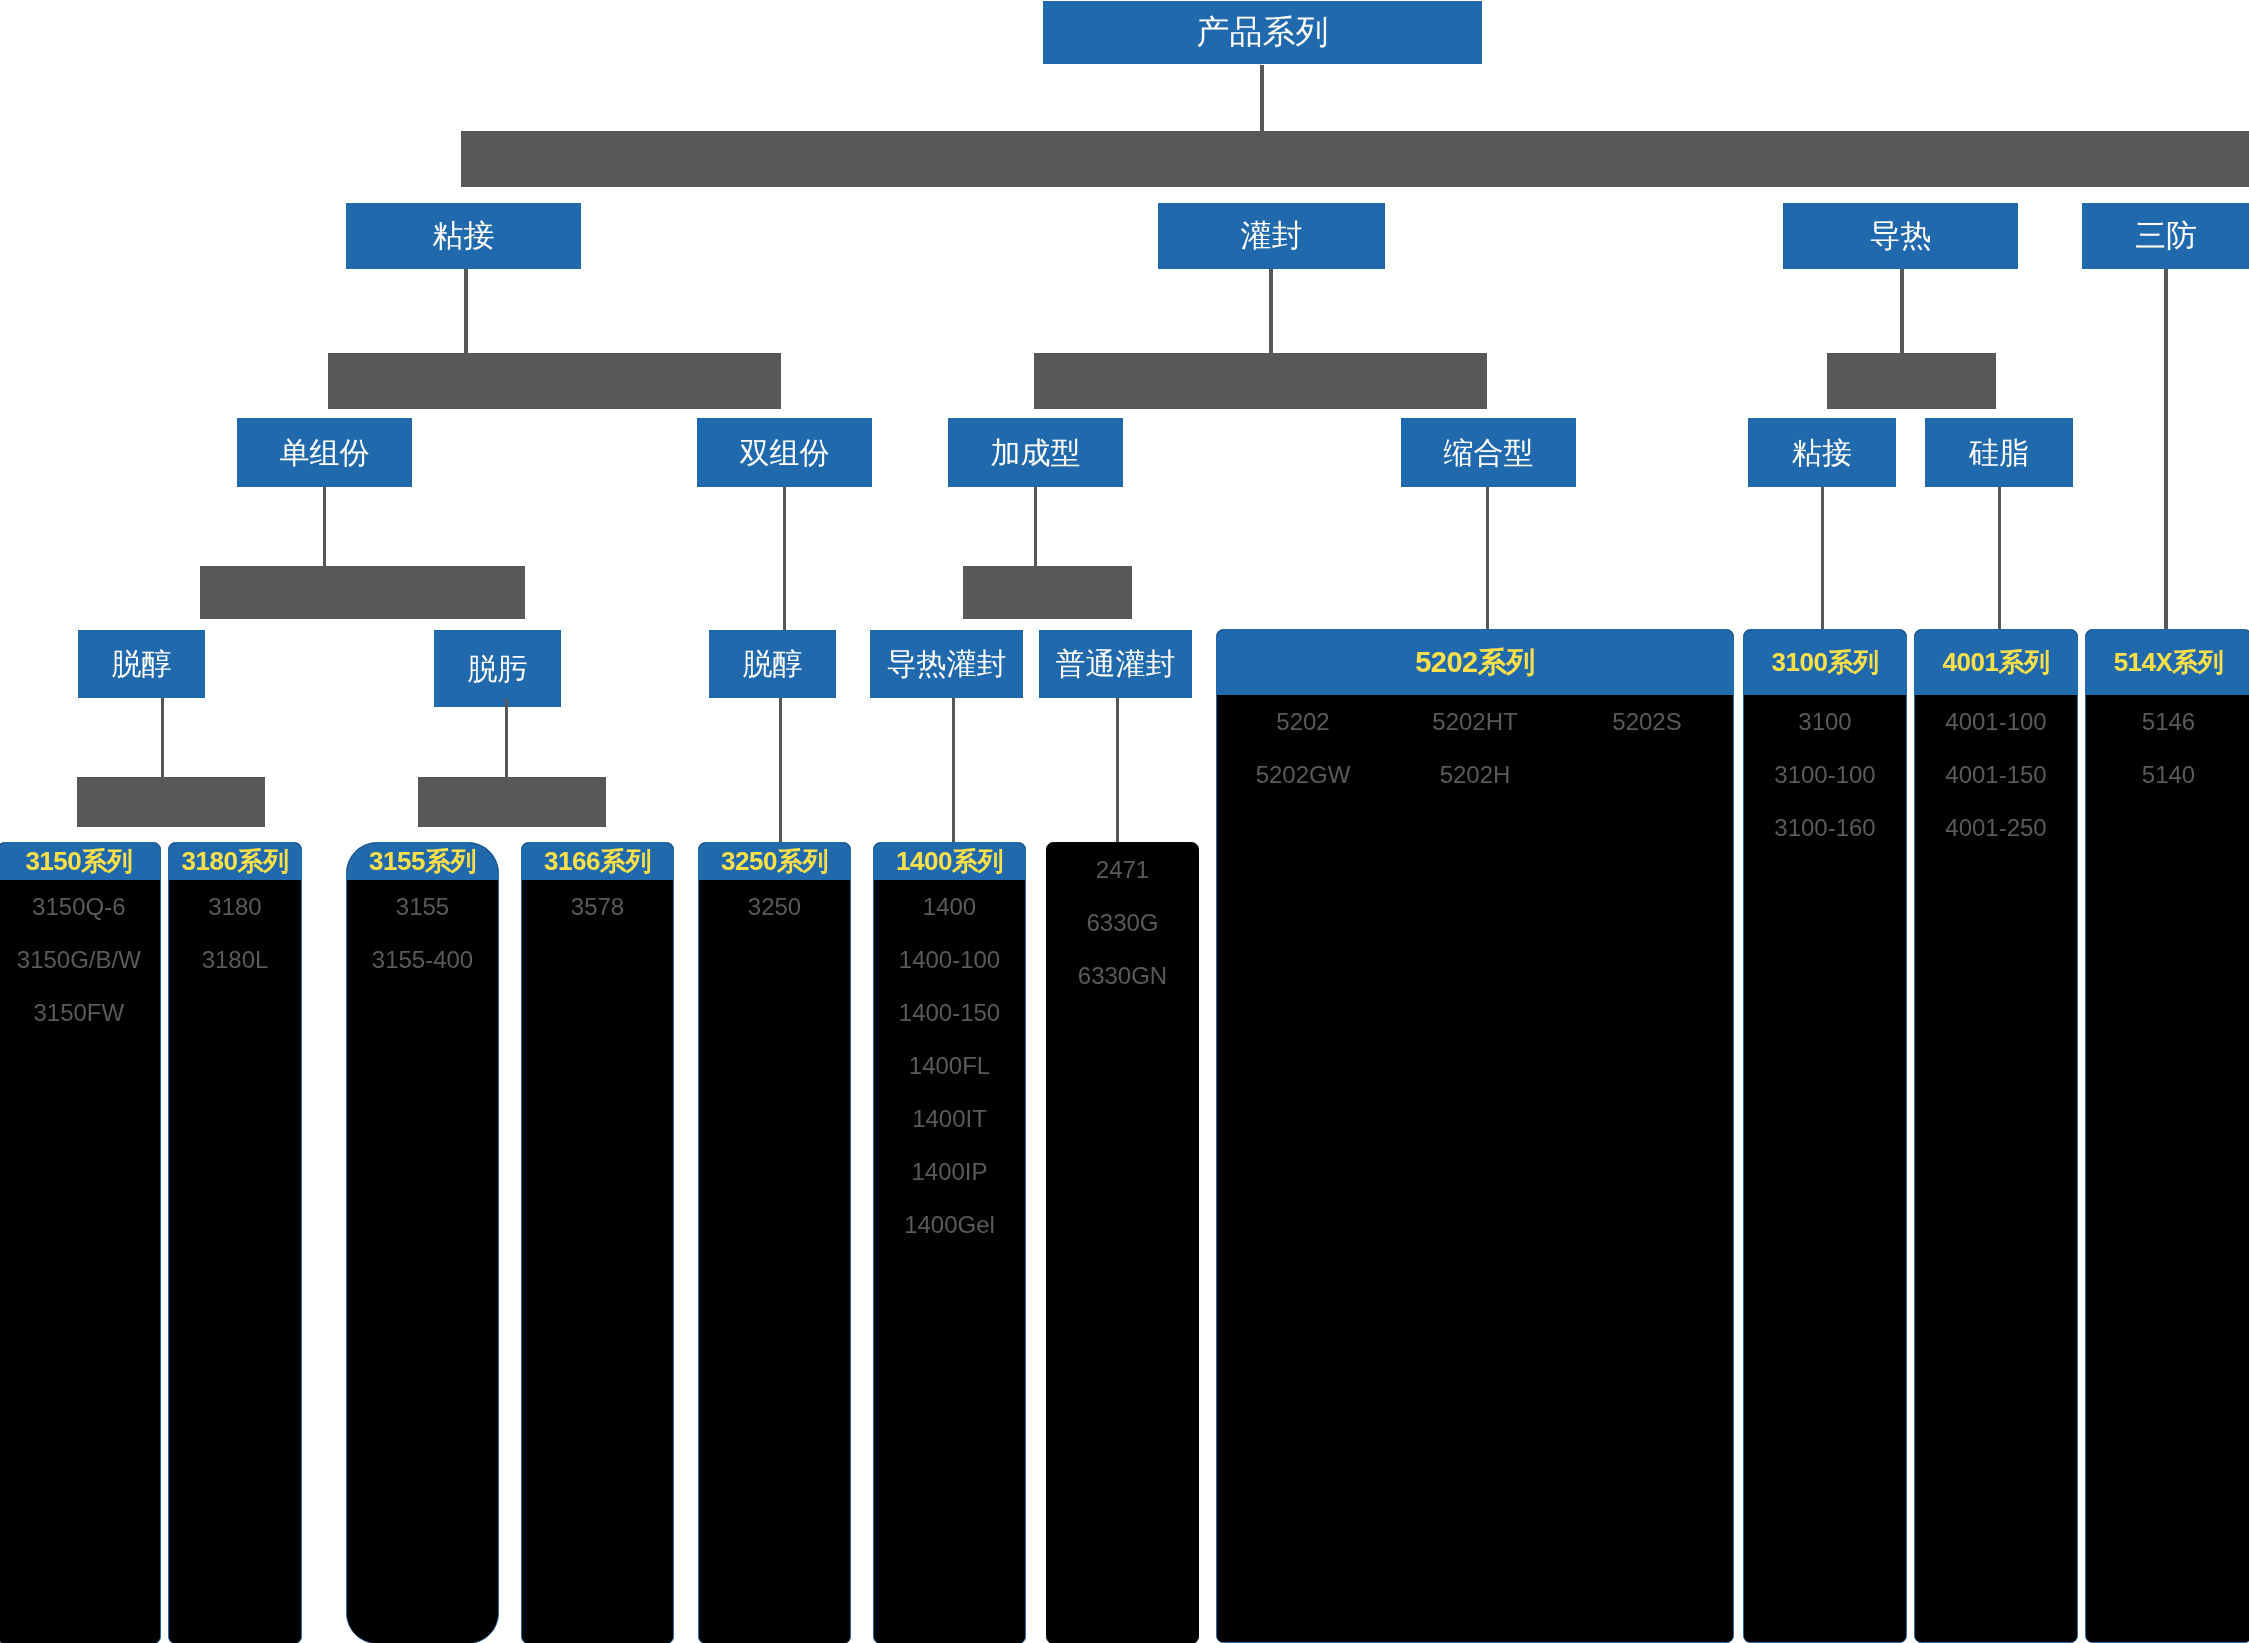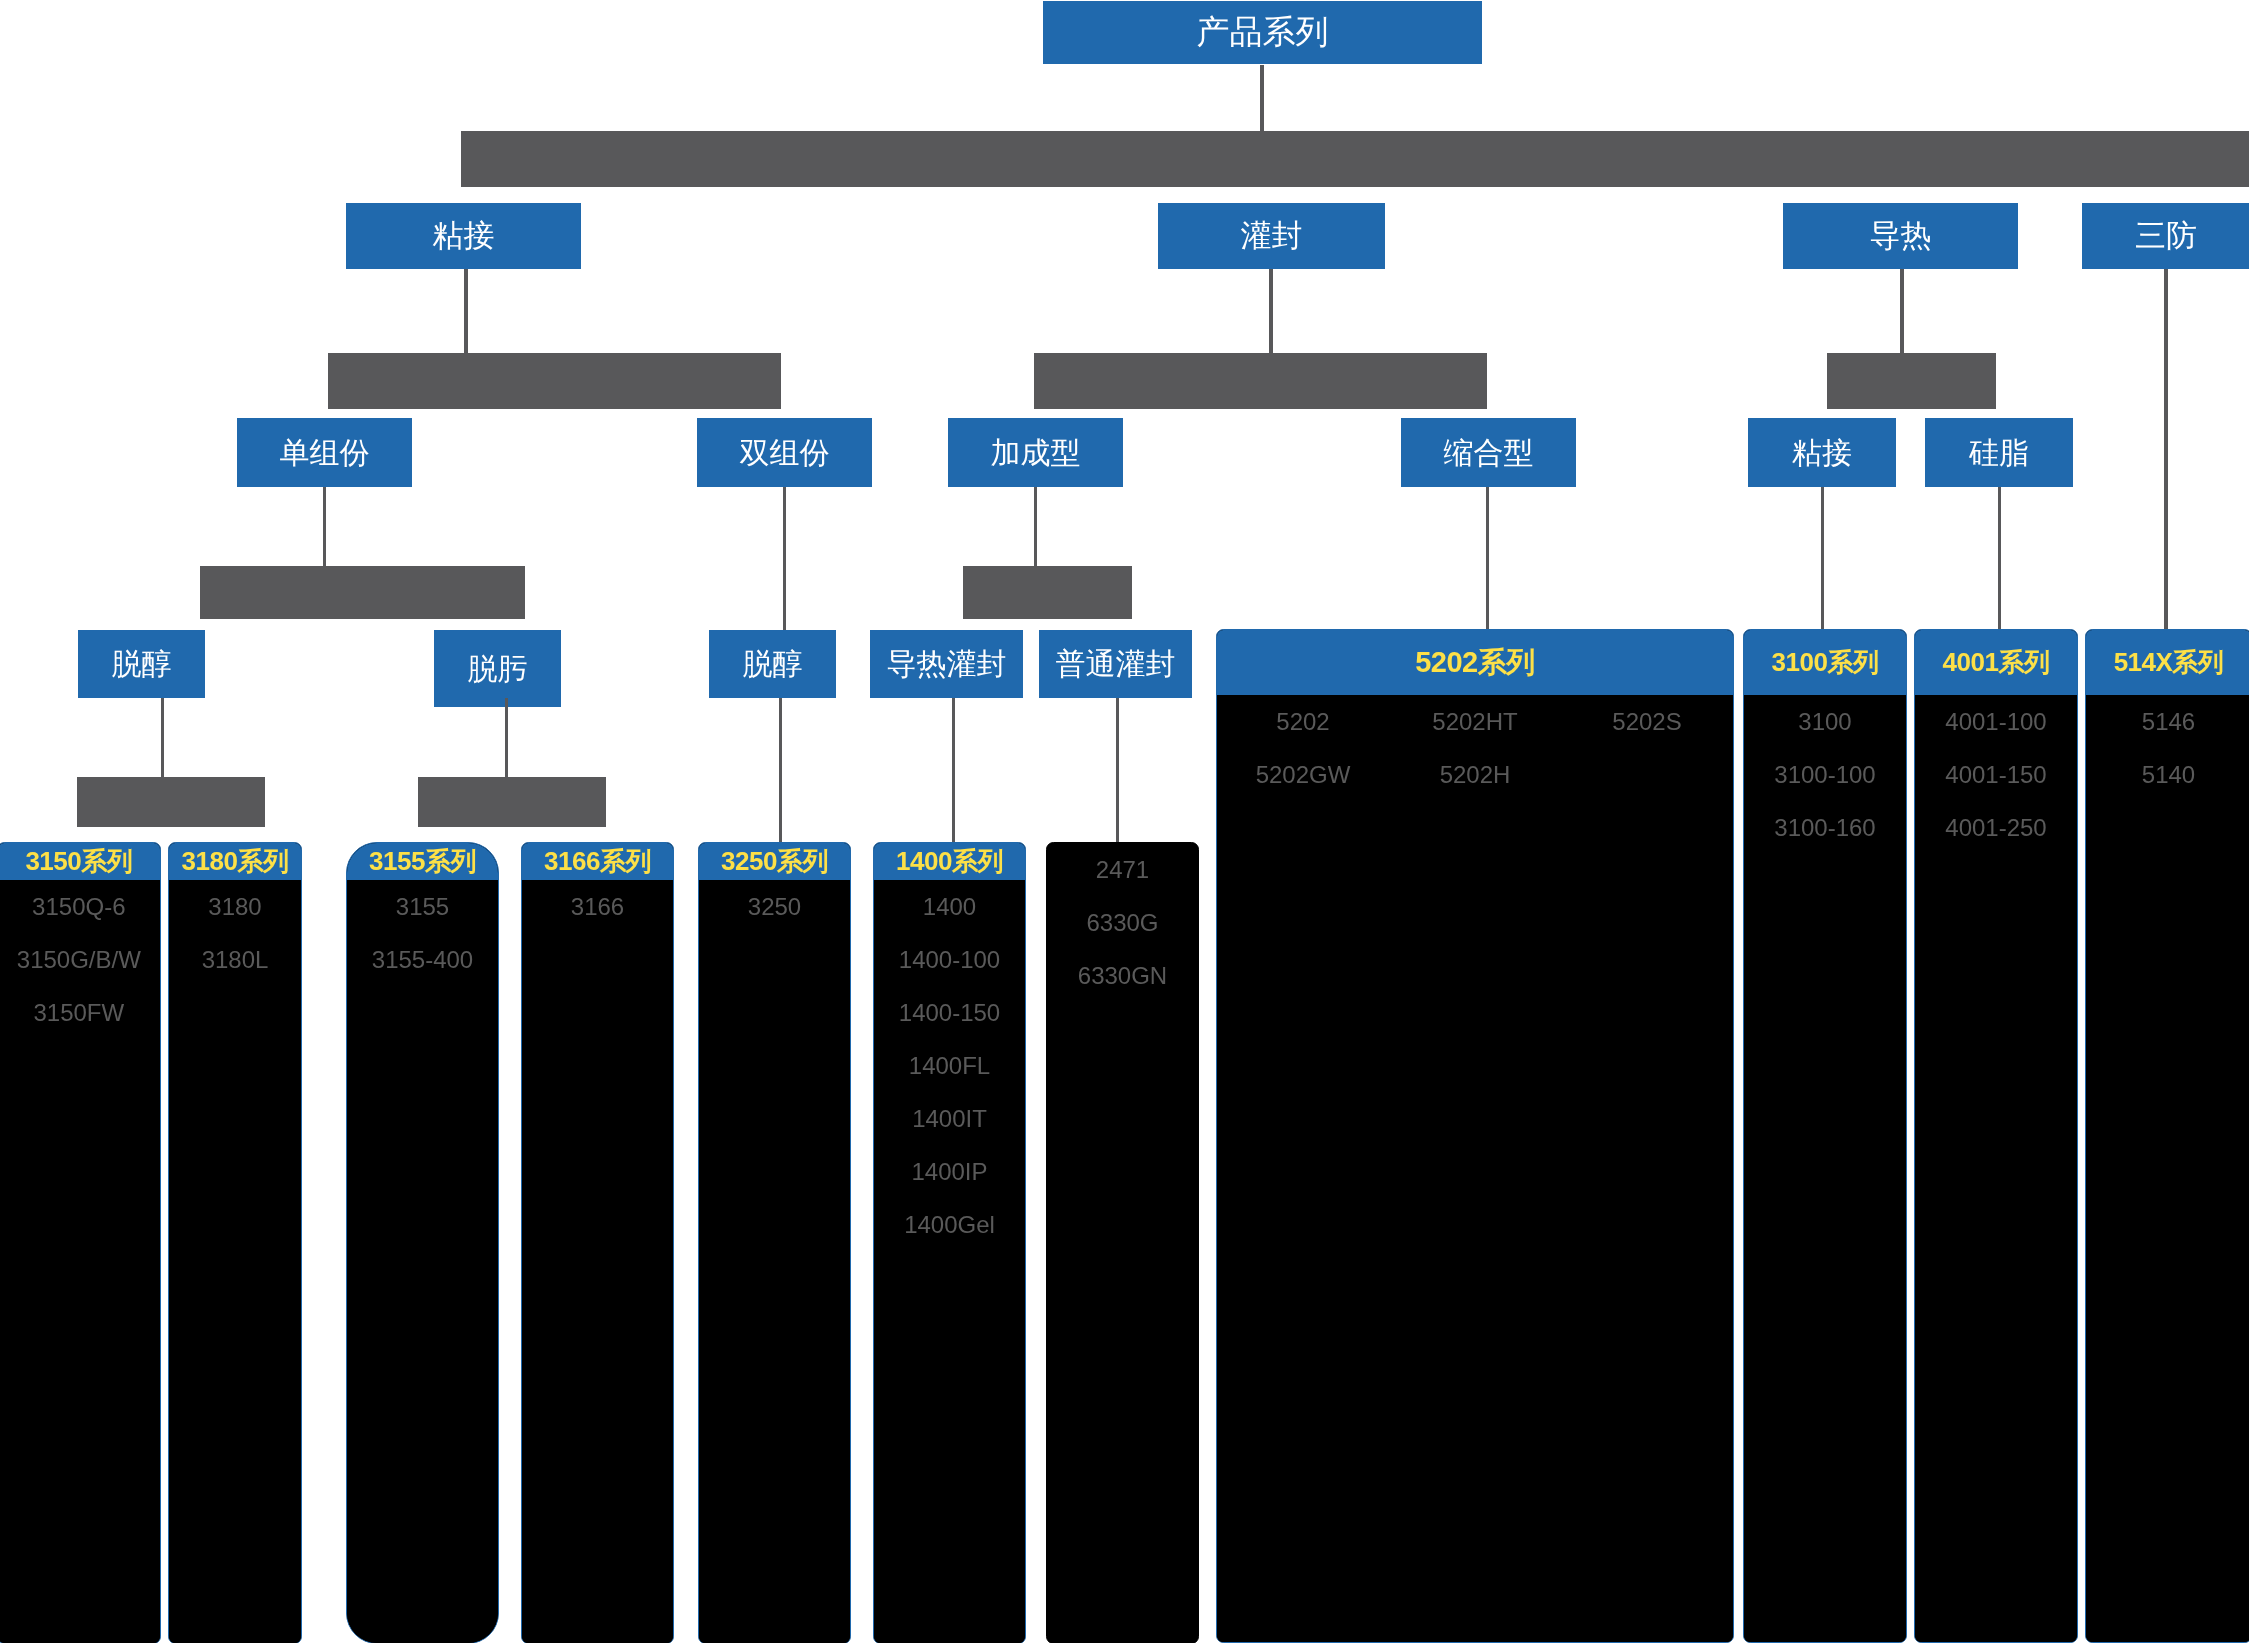--- a/index.html
+++ b/index.html
@@ -183,21 +183,21 @@
     <div class="col-head">3155系列</div>
     <div class="col-body">
       <div class="item">3155</div>
       <div class="item">3155-400</div>
     </div>
   </div>
 
   <div class="col stacked" style="left:521px;top:842px;width:153px;height:802px;">
     <div class="col-head">3166系列</div>
     <div class="col-body">
-      <div class="item">3166</div>
+      <div class="item">3578</div>
     </div>
   </div>
 
   <div class="col stacked" style="left:698px;top:842px;width:153px;height:802px;">
     <div class="col-head">3250系列</div>
     <div class="col-body">
       <div class="item">3250</div>
     </div>
   </div>
 

